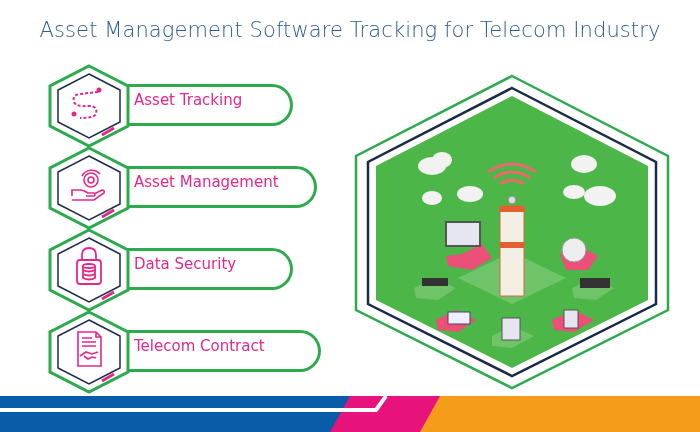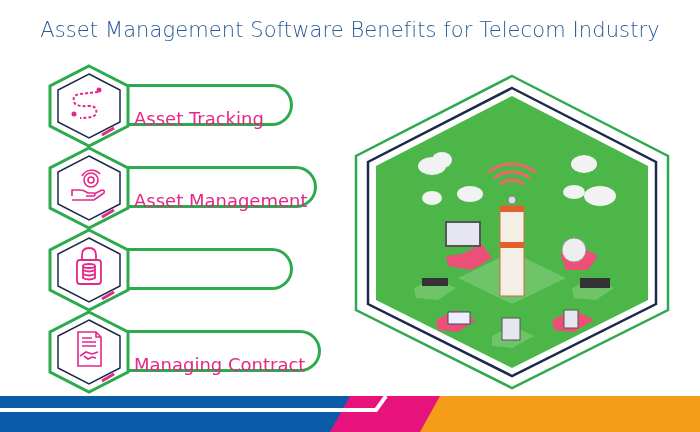--- a/index.html
+++ b/index.html
@@ -1,28 +1,28 @@
 <!DOCTYPE html>
 <html><head>
 <meta charset="utf-8">
 <style>
   html,body{margin:0;padding:0;}
   body{width:700px;height:432px;background:#fff;position:relative;overflow:hidden;font-family:"Liberation Sans",sans-serif;}
   .title{position:absolute;top:18px;left:0;width:700px;text-align:center;color:#2a5c96;font-size:21px;font-family:"DejaVu Sans",sans-serif;font-weight:300;letter-spacing:0.1px;}
   .item{position:absolute;left:44px;width:290px;height:84px;}
   .pill{position:absolute;left:56px;top:20px;height:36px;border:3px solid #2eaa4e;border-left:none;border-radius:0 22px 22px 0;}
-  .pill-label{position:absolute;left:90px;top:44px;color:#e3288a;font-size:18px;font-family:"DejaVu Sans",sans-serif;}
+  .pill-label{position:absolute;left:90px;top:27px;color:#e3288a;font-size:15px;font-family:"DejaVu Sans",sans-serif;}
   .hex{position:absolute;left:0;top:0;}
   .bottom{position:absolute;left:0;top:396px;width:700px;height:36px;}
   .big-hex{position:absolute;left:352px;top:74px;}
 </style>
 </head>
 <body>
 
-<div class="title">Asset Management Software Benefits for Telecom Industry</div>
+<div class="title">Asset Management Software Tracking for Telecom Industry</div>
 
 <div class="item" style="top:64px">
   <div class="pill" style="width:190px"></div>
   <svg class="hex" width="90" height="84" viewBox="0 0 90 84">
     <polygon points="45,2 84,22 84,62 45,82 6,62 6,22" fill="#fff" stroke="#2eaa4e" stroke-width="3"></polygon>
     <polygon points="45,10 76,26 76,58 45,74 14,58 14,26" fill="#fff" stroke="#1c2a4a" stroke-width="1.5"></polygon>
     <path d="M58,71 L70,64" stroke="#e3288a" stroke-width="3"></path>
     <g stroke="#e3288a" stroke-width="2" fill="none" stroke-dasharray="3,2">
       <path d="M54,28 L36,30 Q28,31 30,38 Q32,43 45,42 Q54,42 52,50 Q50,54 36,54"></path>
     </g>
@@ -54,35 +54,36 @@
     <polygon points="45,2 84,22 84,62 45,82 6,62 6,22" fill="#fff" stroke="#2eaa4e" stroke-width="3"></polygon>
     <polygon points="45,10 76,26 76,58 45,74 14,58 14,26" fill="#fff" stroke="#1c2a4a" stroke-width="1.5"></polygon>
     <path d="M58,71 L70,64" stroke="#e3288a" stroke-width="3"></path>
     <g stroke="#e3288a" stroke-width="1.8" fill="none">
       <path d="M38,32 L38,27 Q38,20 45,20 Q52,20 52,27 L52,32"></path>
       <rect x="33" y="32" width="24" height="24" rx="3"></rect>
       <ellipse cx="45" cy="38" rx="6" ry="2"></ellipse>
       <path d="M39,38 L39,50 Q45,53 51,50 L51,38 M39,42 Q45,45 51,42 M39,46 Q45,49 51,46"></path>
     </g>
   </svg>
+  <span class="pill-label">Data Security</span>
 </div>
 
 <div class="item" style="top:310px">
   <div class="pill" style="width:218px"></div>
   <svg class="hex" width="90" height="84" viewBox="0 0 90 84">
     <polygon points="45,2 84,22 84,62 45,82 6,62 6,22" fill="#fff" stroke="#2eaa4e" stroke-width="3"></polygon>
     <polygon points="45,10 76,26 76,58 45,74 14,58 14,26" fill="#fff" stroke="#1c2a4a" stroke-width="1.5"></polygon>
     <path d="M58,71 L70,64" stroke="#e3288a" stroke-width="3"></path>
     <g stroke="#e3288a" stroke-width="1.6" fill="none">
       <path d="M34,22 L52,22 L57,27 L57,56 L34,56 Z M52,22 L52,27 L57,27"></path>
       <path d="M38,28 L48,28 M38,32 L52,32 M38,36 L52,36"></path>
       <path d="M36,46 L42,42 L48,44 L54,42 M40,46 L44,49 L48,47 L52,48"></path>
     </g>
   </svg>
-  <span class="pill-label">Managing Contract</span>
+  <span class="pill-label">Telecom Contract</span>
 </div>
 
 <svg class="big-hex" width="320" height="316" viewBox="0 0 320 316">
   <polygon points="160,2 316,82 316,236 160,314 4,236 4,82" fill="#fff" stroke="#2eaa4e" stroke-width="2.5"></polygon>
   <polygon points="160,14 304,88 304,230 160,302 16,230 16,88" fill="#fff" stroke="#1c2a4a" stroke-width="2.5"></polygon>
   <polygon points="160,22 296,92 296,226 160,294 24,226 24,92" fill="#4cb748"></polygon>
 
   <g fill="#f2f2f2">
     <ellipse cx="80" cy="92" rx="14" ry="9"></ellipse>
       <ellipse cx="90" cy="86" rx="10" ry="8"></ellipse>

